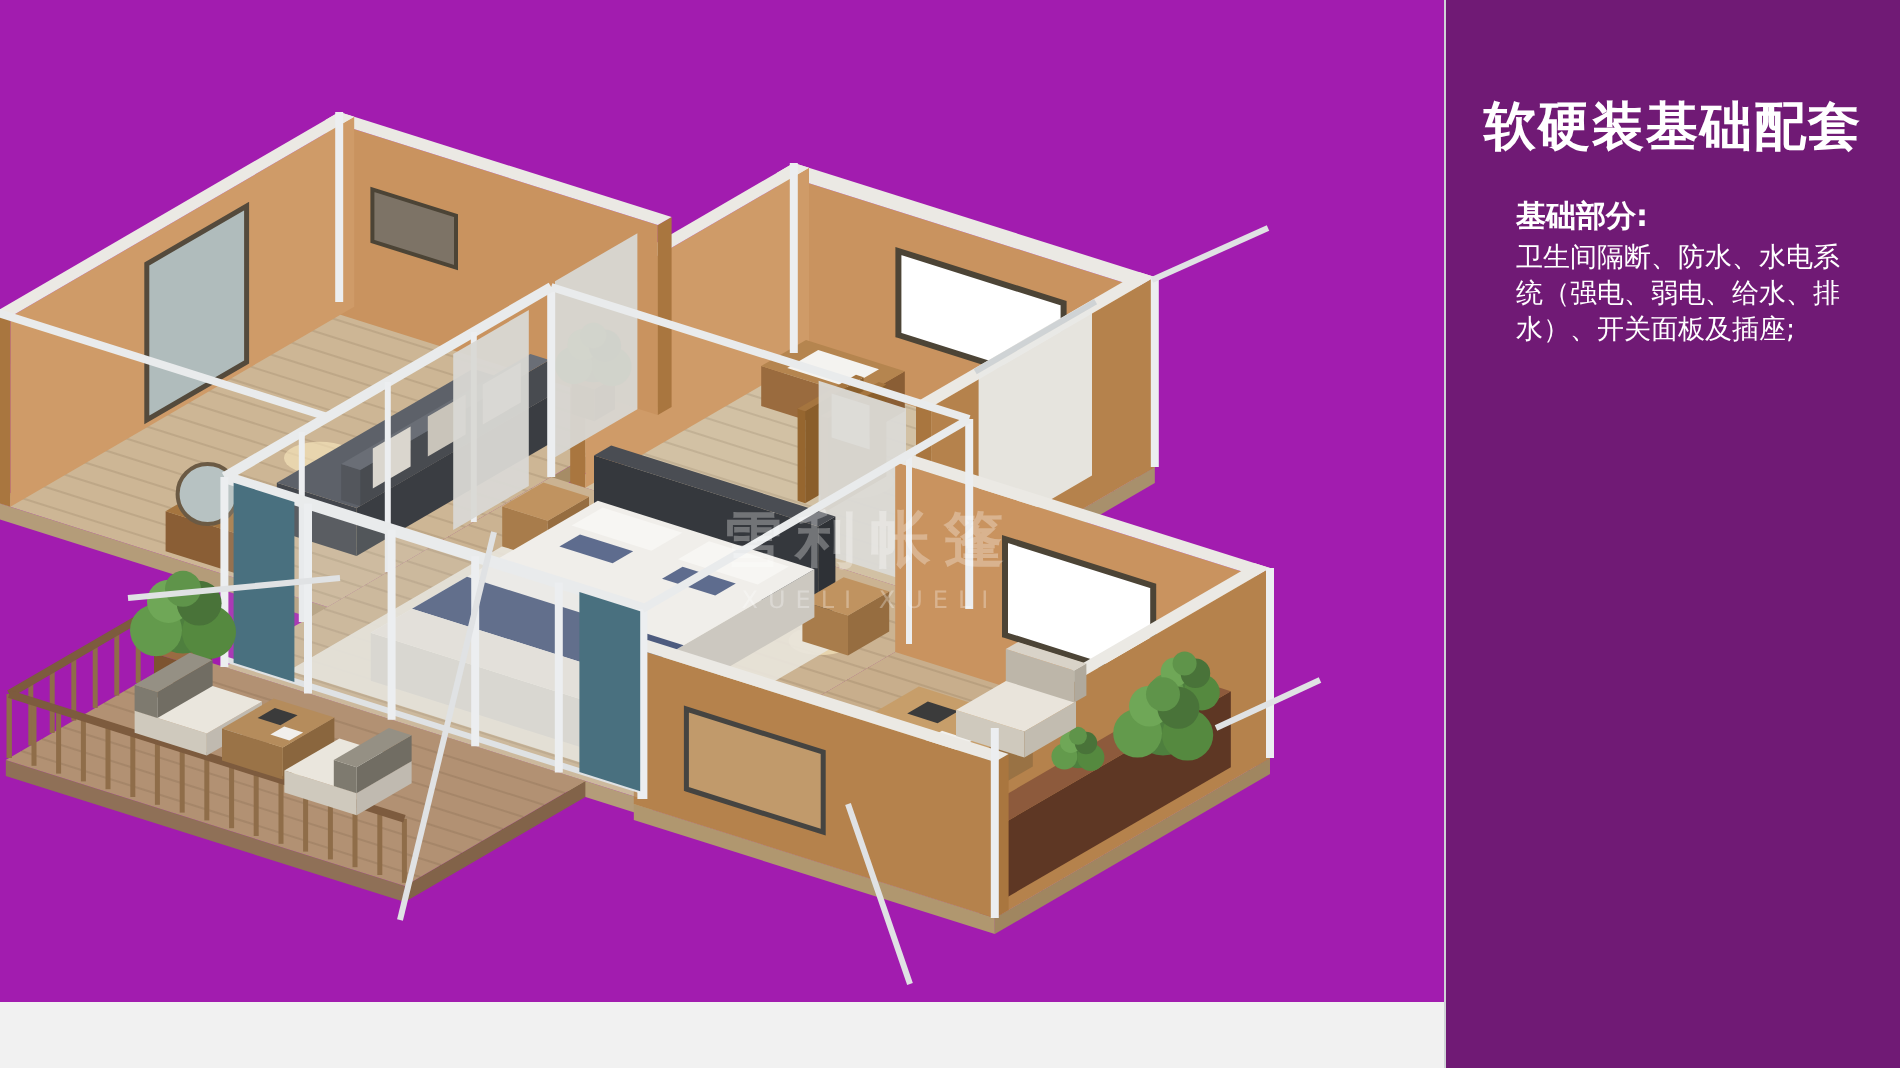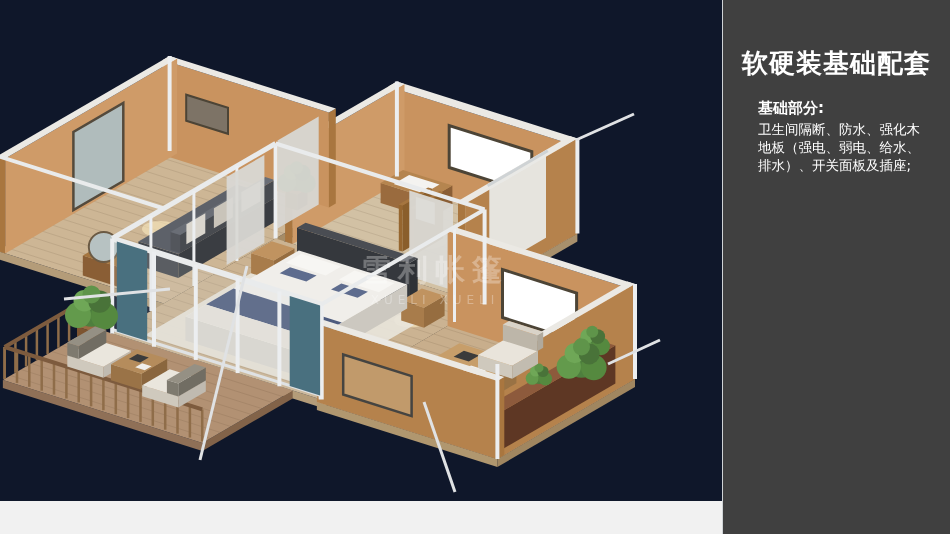--- a/index.html
+++ b/index.html
@@ -1,19 +1,19 @@
 <!DOCTYPE html>
 <html><head>
 <meta charset="utf-8">
 <style>
   html,body{margin:0;padding:0;}
   body{width:950px;height:534px;overflow:hidden;background:#f1f1f1;
        font-family:"DejaVu Sans","Liberation Sans",sans-serif;}
   .stage{position:relative;width:950px;height:534px;display:flex;}
-  .canvas{position:relative;width:722px;height:501px;background:#0f172a;flex:0 0 auto;}
+  .canvas{position:relative;width:722px;height:501px;background:#a21caf;flex:0 0 auto;}
   .canvas svg{position:absolute;left:0;top:0;}
   .watermark{position:absolute;left:305px;top:250px;width:260px;text-align:center;
              color:rgba(255,255,255,0.30);pointer-events:none;}
   .watermark .wm-cn{font-size:30px;font-weight:bold;letter-spacing:7px;}
   .watermark .wm-en{font-size:12px;letter-spacing:5px;margin-top:2px;}
   .sidebar{width:228px;height:534px;flex:0 0 auto;background:#3a5568;color:#ffffff;
            border-left:1px solid #cfd3d6;box-sizing:border-box;}
   .panel-title{margin:46px 8px 0 8px;text-align:center;font-size:26px;font-weight:bold;
                letter-spacing:1px;white-space:nowrap;}
   .sections{margin-top:18px;padding:0 20px 0 35px;}
@@ -319,24 +319,24 @@
         <line x1="247.0" y1="266.0" x2="200.0" y2="460.0" stroke="#e0e2e4" stroke-width="3"></line>
         <line x1="424.0" y1="402.0" x2="455.0" y2="492.0" stroke="#e0e2e4" stroke-width="3"></line>
         <line x1="576.0" y1="140.0" x2="634.0" y2="114.0" stroke="#e0e2e4" stroke-width="3"></line>
         <line x1="608.0" y1="364.0" x2="660.0" y2="340.0" stroke="#e0e2e4" stroke-width="3"></line>
       </svg>
     <div class="watermark">
       <div class="wm-cn">雪利帐篷</div>
       <div class="wm-en">XUELI XUELI</div>
     </div>
   </div>
-  <aside class="sidebar" style="background: #404040;">
+  <aside class="sidebar" style="background: #701a75;">
     <h1 class="panel-title">软硬装基础配套</h1>
     <div class="sections" id="sections">
         <div class="sec">
           <div class="sec-h">基础部分:</div>
-          <div class="sec-b">卫生间隔断、防水、强化木地板（强电、弱电、给水、排水）、开关面板及插座;</div>
+          <div class="sec-b">卫生间隔断、防水、水电系统（强电、弱电、给水、排水）、开关面板及插座;</div>
         </div>
         <div class="sec">
         </div>
       </div>
   </aside>
 </div>
 
 </body></html>

